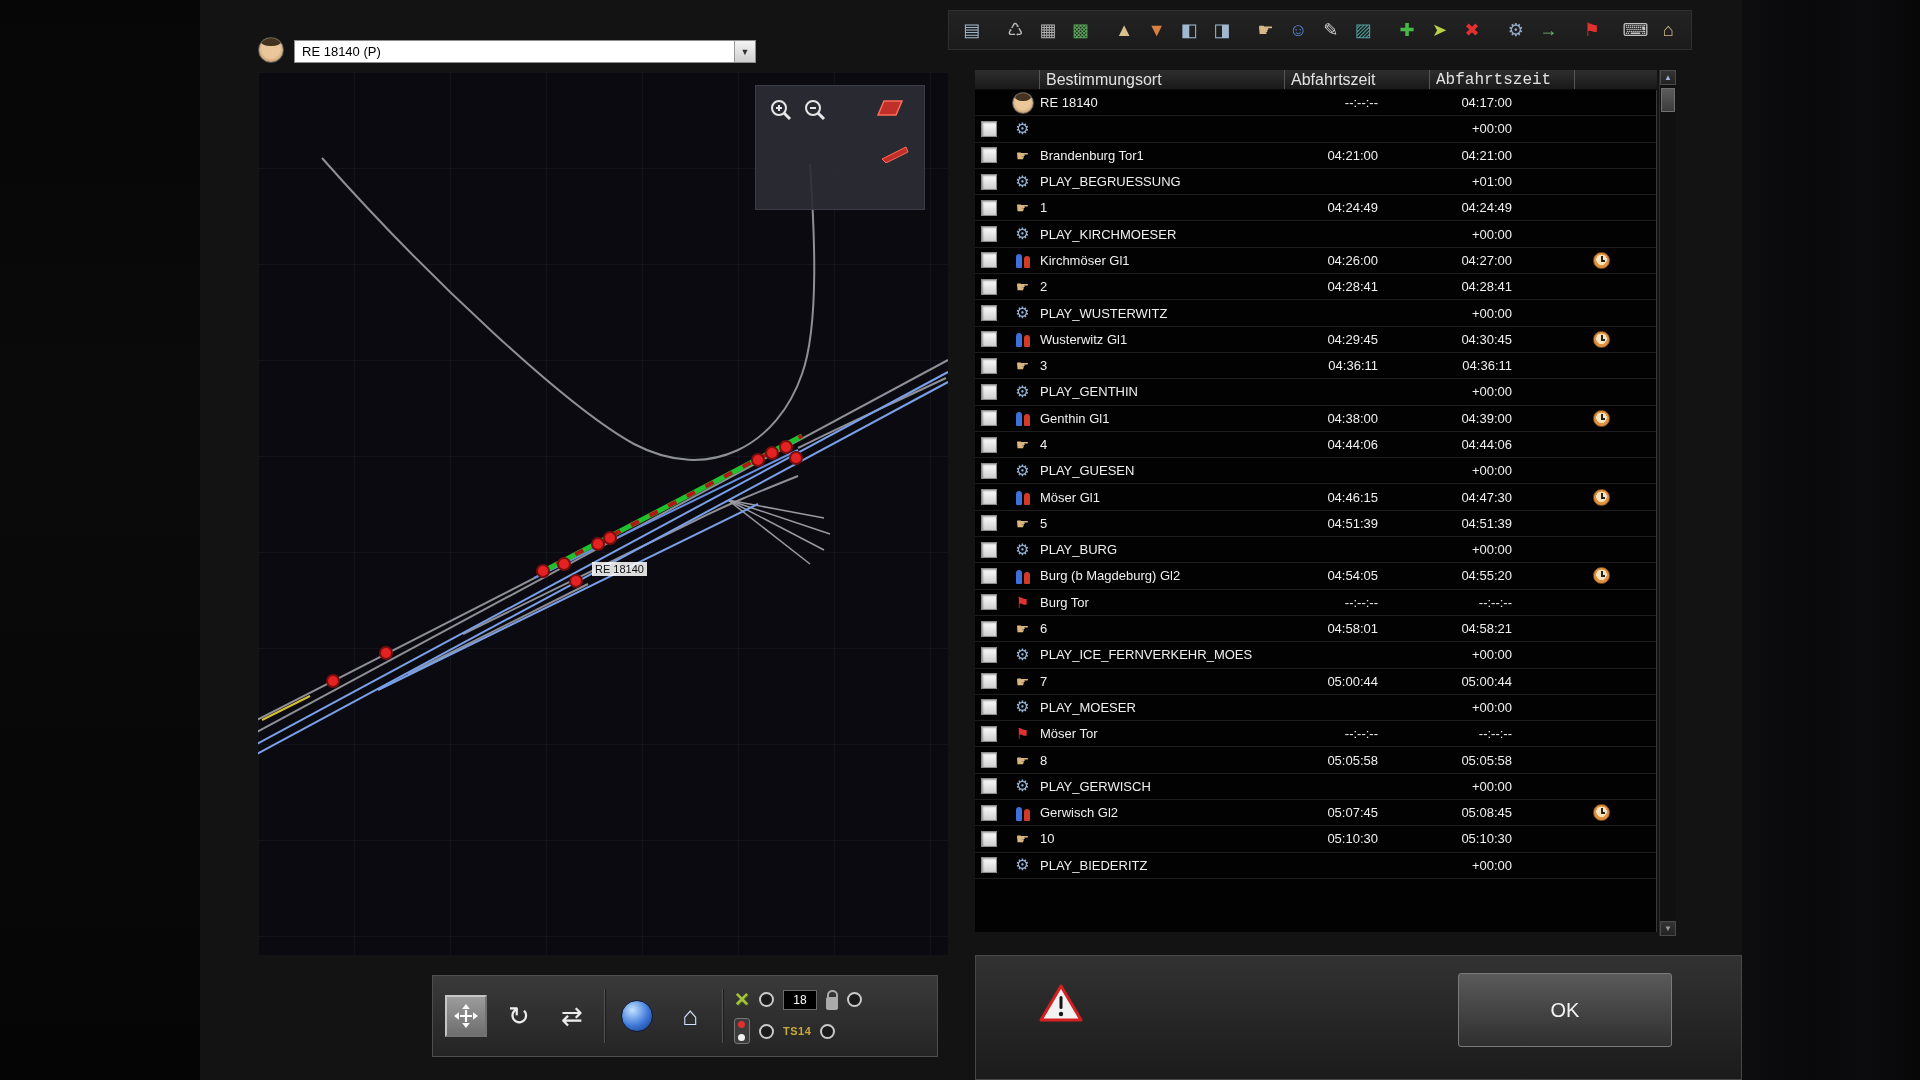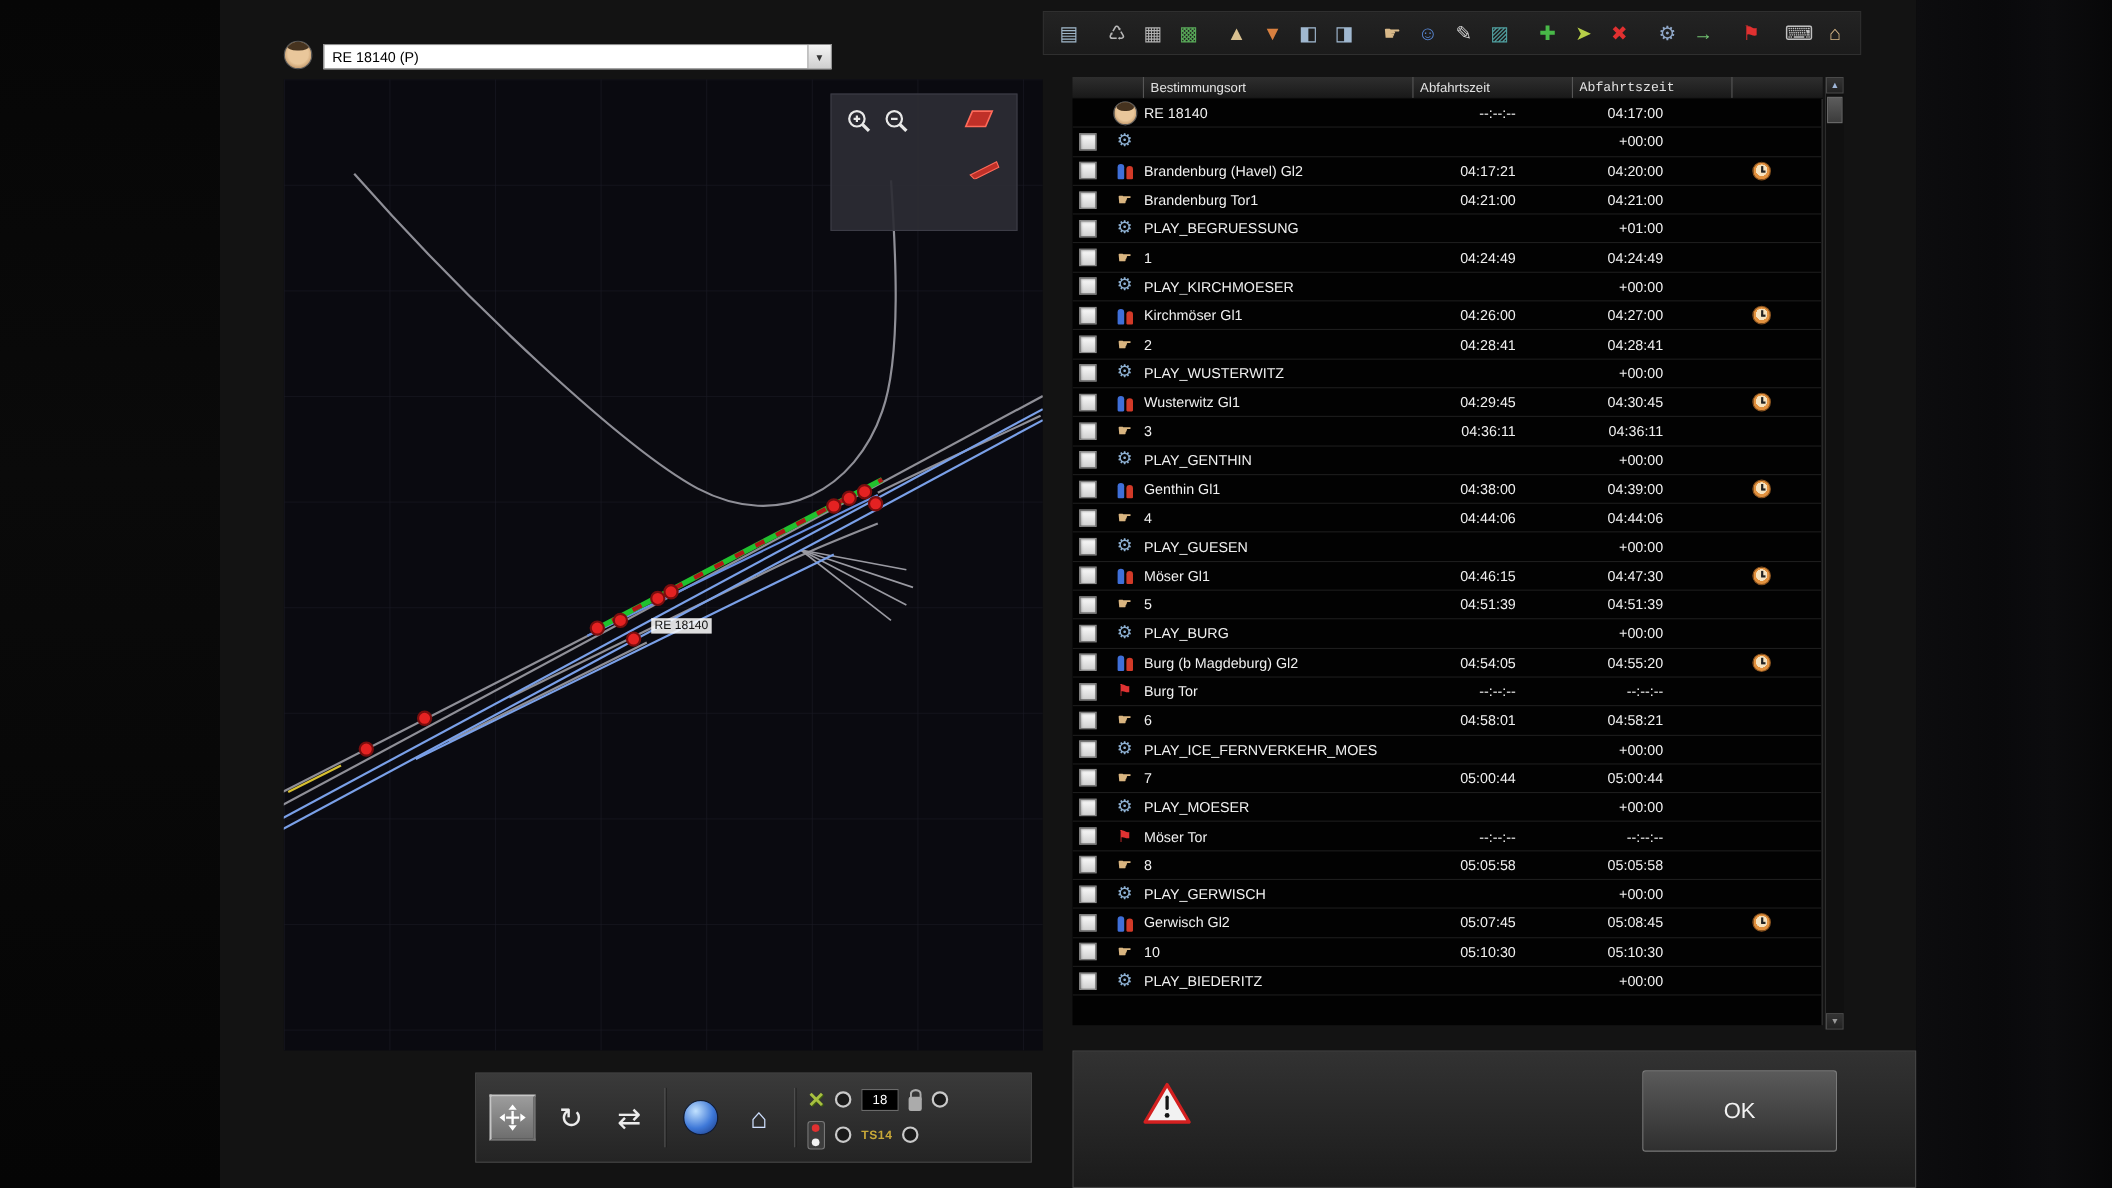--- a/index.html
+++ b/index.html
@@ -43,21 +43,21 @@
   .x-tool{font-size:19px;font-weight:bold;color:#a8c040;text-shadow:1px 1px 0 #3c5a10;}
   .lock{width:12px;height:13px;position:relative;background:#ababab;border-radius:2px;margin-top:7px;display:inline-block;}
   .lock::before{content:"";position:absolute;top:-7px;left:1px;width:7px;height:8px;border:2px solid #ababab;border-radius:50% 50% 0 0;border-bottom:none;}
   .shunt{width:14px;height:24px;background:#3c3c3c;border:1px solid #777;border-radius:3px;position:relative;display:inline-block;}
   .shunt::before{content:"";position:absolute;top:2px;left:3px;width:7px;height:7px;border-radius:50%;background:#e03030;}
   .shunt::after{content:"";position:absolute;bottom:2px;left:3px;width:7px;height:7px;border-radius:50%;background:#f2f2f2;}
   .ts-label{font-size:11px;font-weight:bold;color:#c8a838;letter-spacing:.5px;}
 
   
   .t-header{position:absolute;left:975px;top:70px;width:682px;height:20px;background:linear-gradient(#2e2e2e,#191919);display:flex;box-sizing:border-box;border-bottom:1px solid #0a0a0a;}
-  .h-cell{height:100%;box-sizing:border-box;border-right:1px solid #565656;display:flex;align-items:center;font-size:12px;color:#e2e2e2;padding-left:6px;white-space:nowrap;overflow:hidden;}
+  .h-cell{height:100%;box-sizing:border-box;border-right:1px solid #565656;display:flex;align-items:center;font-size:16px;color:#e2e2e2;padding-left:6px;white-space:nowrap;overflow:hidden;}
   .h-icon{width:65px;}
   .h-name{width:245px;}
   .h-arr{width:145px;}
   .h-dep{width:145px;font-family:Liberation Mono, monospace;}
   .h-clock{width:82px;border-right:none;}
   .rows{position:absolute;left:975px;top:90px;width:682px;height:842px;background:#020202;overflow:hidden;border-right:1px solid #3a3a3a;box-sizing:border-box;}
   .row{height:26.3px;display:flex;align-items:center;border-bottom:1px solid #1d1d1d;box-sizing:border-box;color:#f0f0f0;font-size:13px;}
   .c-check{width:30px;box-sizing:border-box;padding-left:6px;display:flex;align-items:center;}
   .c-icon{width:35px;display:flex;align-items:center;justify-content:center;}
   .c-name{width:250px;white-space:nowrap;overflow:hidden;}
@@ -73,21 +73,21 @@
   .clock::before{content:"";position:absolute;left:7px;top:3px;width:2px;height:5px;background:#222;}
   .clock::after{content:"";position:absolute;left:7px;top:7px;width:4px;height:2px;background:#222;}
 
   .vscroll{position:absolute;left:1659px;top:70px;width:17px;height:866px;background:#101010;border-left:1px solid #2c2c2c;box-sizing:border-box;}
   .scroll-btn{position:absolute;left:0;width:16px;height:15px;background:linear-gradient(#343434,#222);border:1px solid #4a4a4a;box-sizing:border-box;display:flex;align-items:center;justify-content:center;font-size:8px;color:#9fb6d8;padding:0;cursor:pointer;}
   .scroll-btn.down{bottom:0;}
   .thumb{position:absolute;left:1px;top:18px;width:14px;height:24px;background:linear-gradient(#5c5c5c,#3c3c3c);border:1px solid #707070;box-sizing:border-box;cursor:pointer;}
 
   
   .footer{position:absolute;left:975px;top:955px;width:767px;height:125px;background:linear-gradient(#323232,#1b1b1b);border:1px solid #484848;box-sizing:border-box;}
-  .ok-btn{position:absolute;left:517px;top:17px;width:177px;height:74px;background:linear-gradient(#5a5a5a,#2f2f2f);border:1px solid #7a7a7a;border-radius:3px;color:#f2f2f2;font-size:20px;cursor:pointer;font-family:"Liberation Sans",sans-serif;}
+  .ok-btn{position:absolute;left:482px;top:17px;width:214px;height:74px;background:linear-gradient(#5a5a5a,#2f2f2f);border:1px solid #7a7a7a;border-radius:3px;color:#f2f2f2;font-size:20px;cursor:pointer;font-family:"Liberation Sans",sans-serif;}
   .warn{position:absolute;left:62px;top:26px;}
 </style>
 </head>
 <body>
 
 <div class="app">
   <div class="margin-left"></div>
   <div class="window"></div>
   <div class="margin-right"></div>
 
@@ -305,37 +305,20 @@
         <div class="c-name"></div>
         <div class="c-arr"></div>
         <div class="c-dep">+00:00</div>
         <div class="c-clock"></div>
       </div>
       <div class="row">
         <div class="c-check">
           <span class="checkbox"></span>
         </div>
         <div class="c-icon">
-          <span class="station-icon">
-            <span class="p blue"></span>
-            <span class="p red"></span>
-          </span>
-        </div>
-        <div class="c-name">Brandenburg (Havel) Gl2</div>
-        <div class="c-arr">04:17:21</div>
-        <div class="c-dep">04:20:00</div>
-        <div class="c-clock">
-          <span class="clock"></span>
-        </div>
-      </div>
-      <div class="row">
-        <div class="c-check">
-          <span class="checkbox"></span>
-        </div>
-        <div class="c-icon">
           <span class="glyph" style="color: rgb(217, 181, 128); font-size: 15px;">☛</span>
         </div>
         <div class="c-name">Brandenburg Tor1</div>
         <div class="c-arr">04:21:00</div>
         <div class="c-dep">04:21:00</div>
         <div class="c-clock"></div>
       </div>
       <div class="row">
         <div class="c-check">
           <span class="checkbox"></span>

